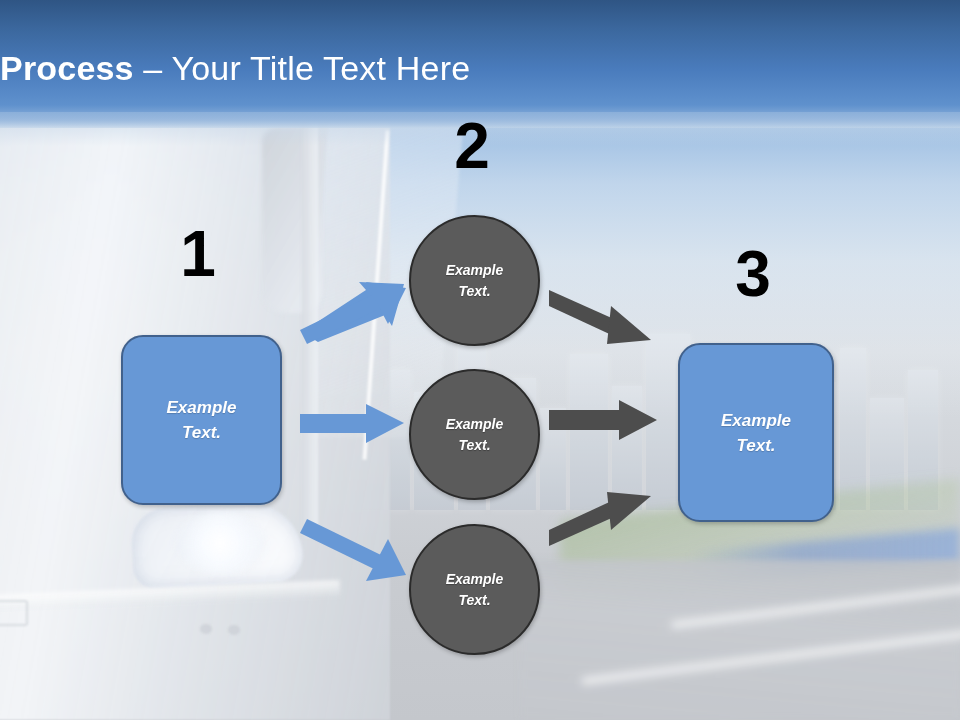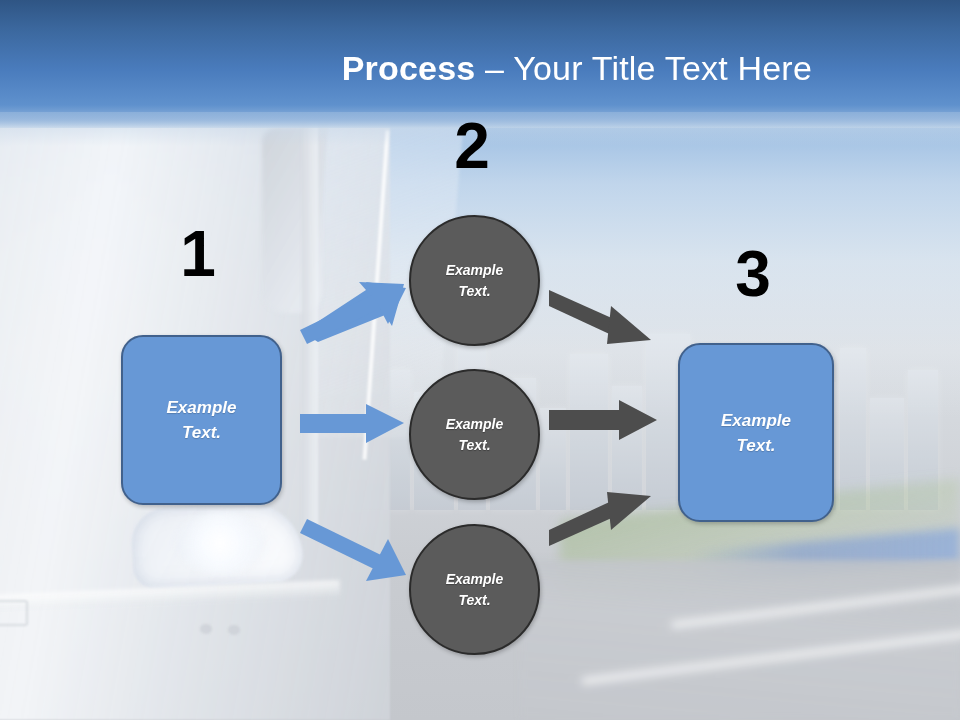--- a/index.html
+++ b/index.html
@@ -157,21 +157,21 @@
       rgba(190,211,233,0.65) 100%);
   }
   .title-fade {
     position: absolute;
     left: 0; top: 112px; width: 960px; height: 34px;
     background: linear-gradient(180deg, rgba(143,178,219,0.85) 0%, rgba(198,215,233,0.45) 45%, rgba(225,231,237,0) 100%);
   }
   .slide-title {
     position: absolute;
     left: 0; top: 48px; width: 812px;
-    text-align: right;
+    text-align: left;
     color: #ffffff;
     font-size: 34px;
     line-height: 40px;
     letter-spacing: 0.2px;
     white-space: nowrap;
   }
   .slide-title .t-bold { font-weight: bold; }
   .slide-title .t-light { font-weight: normal; }
 
   

